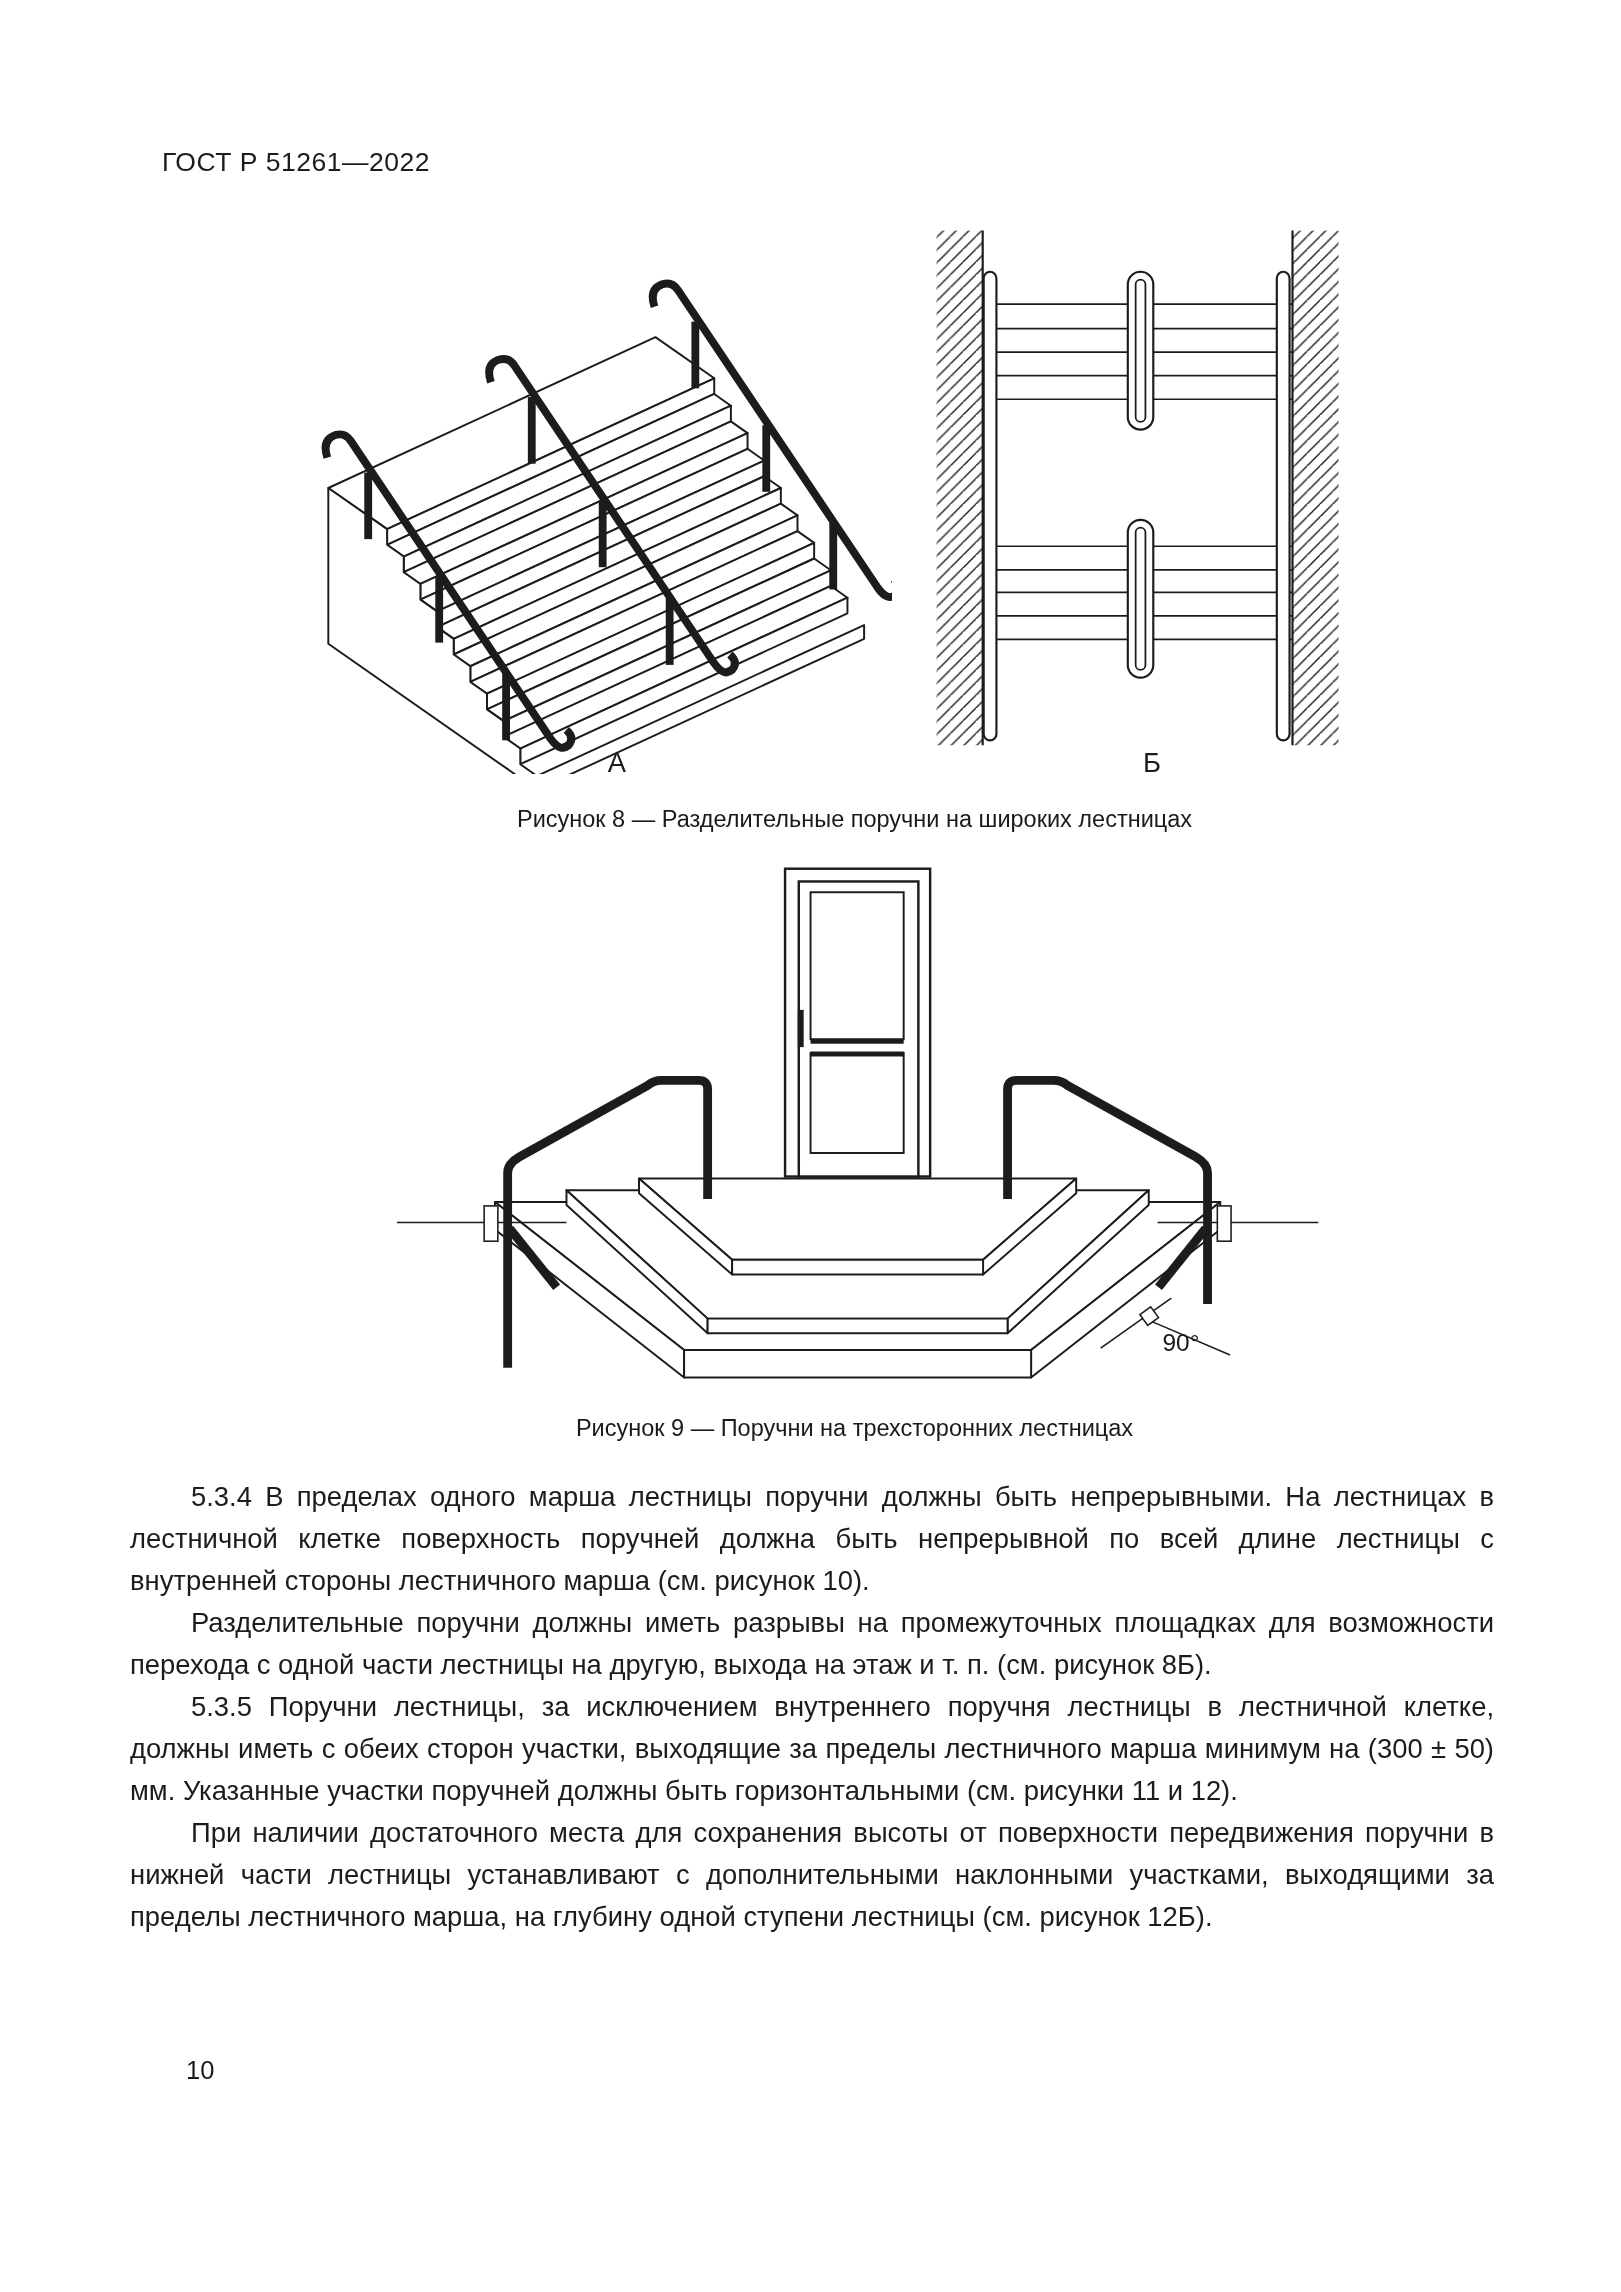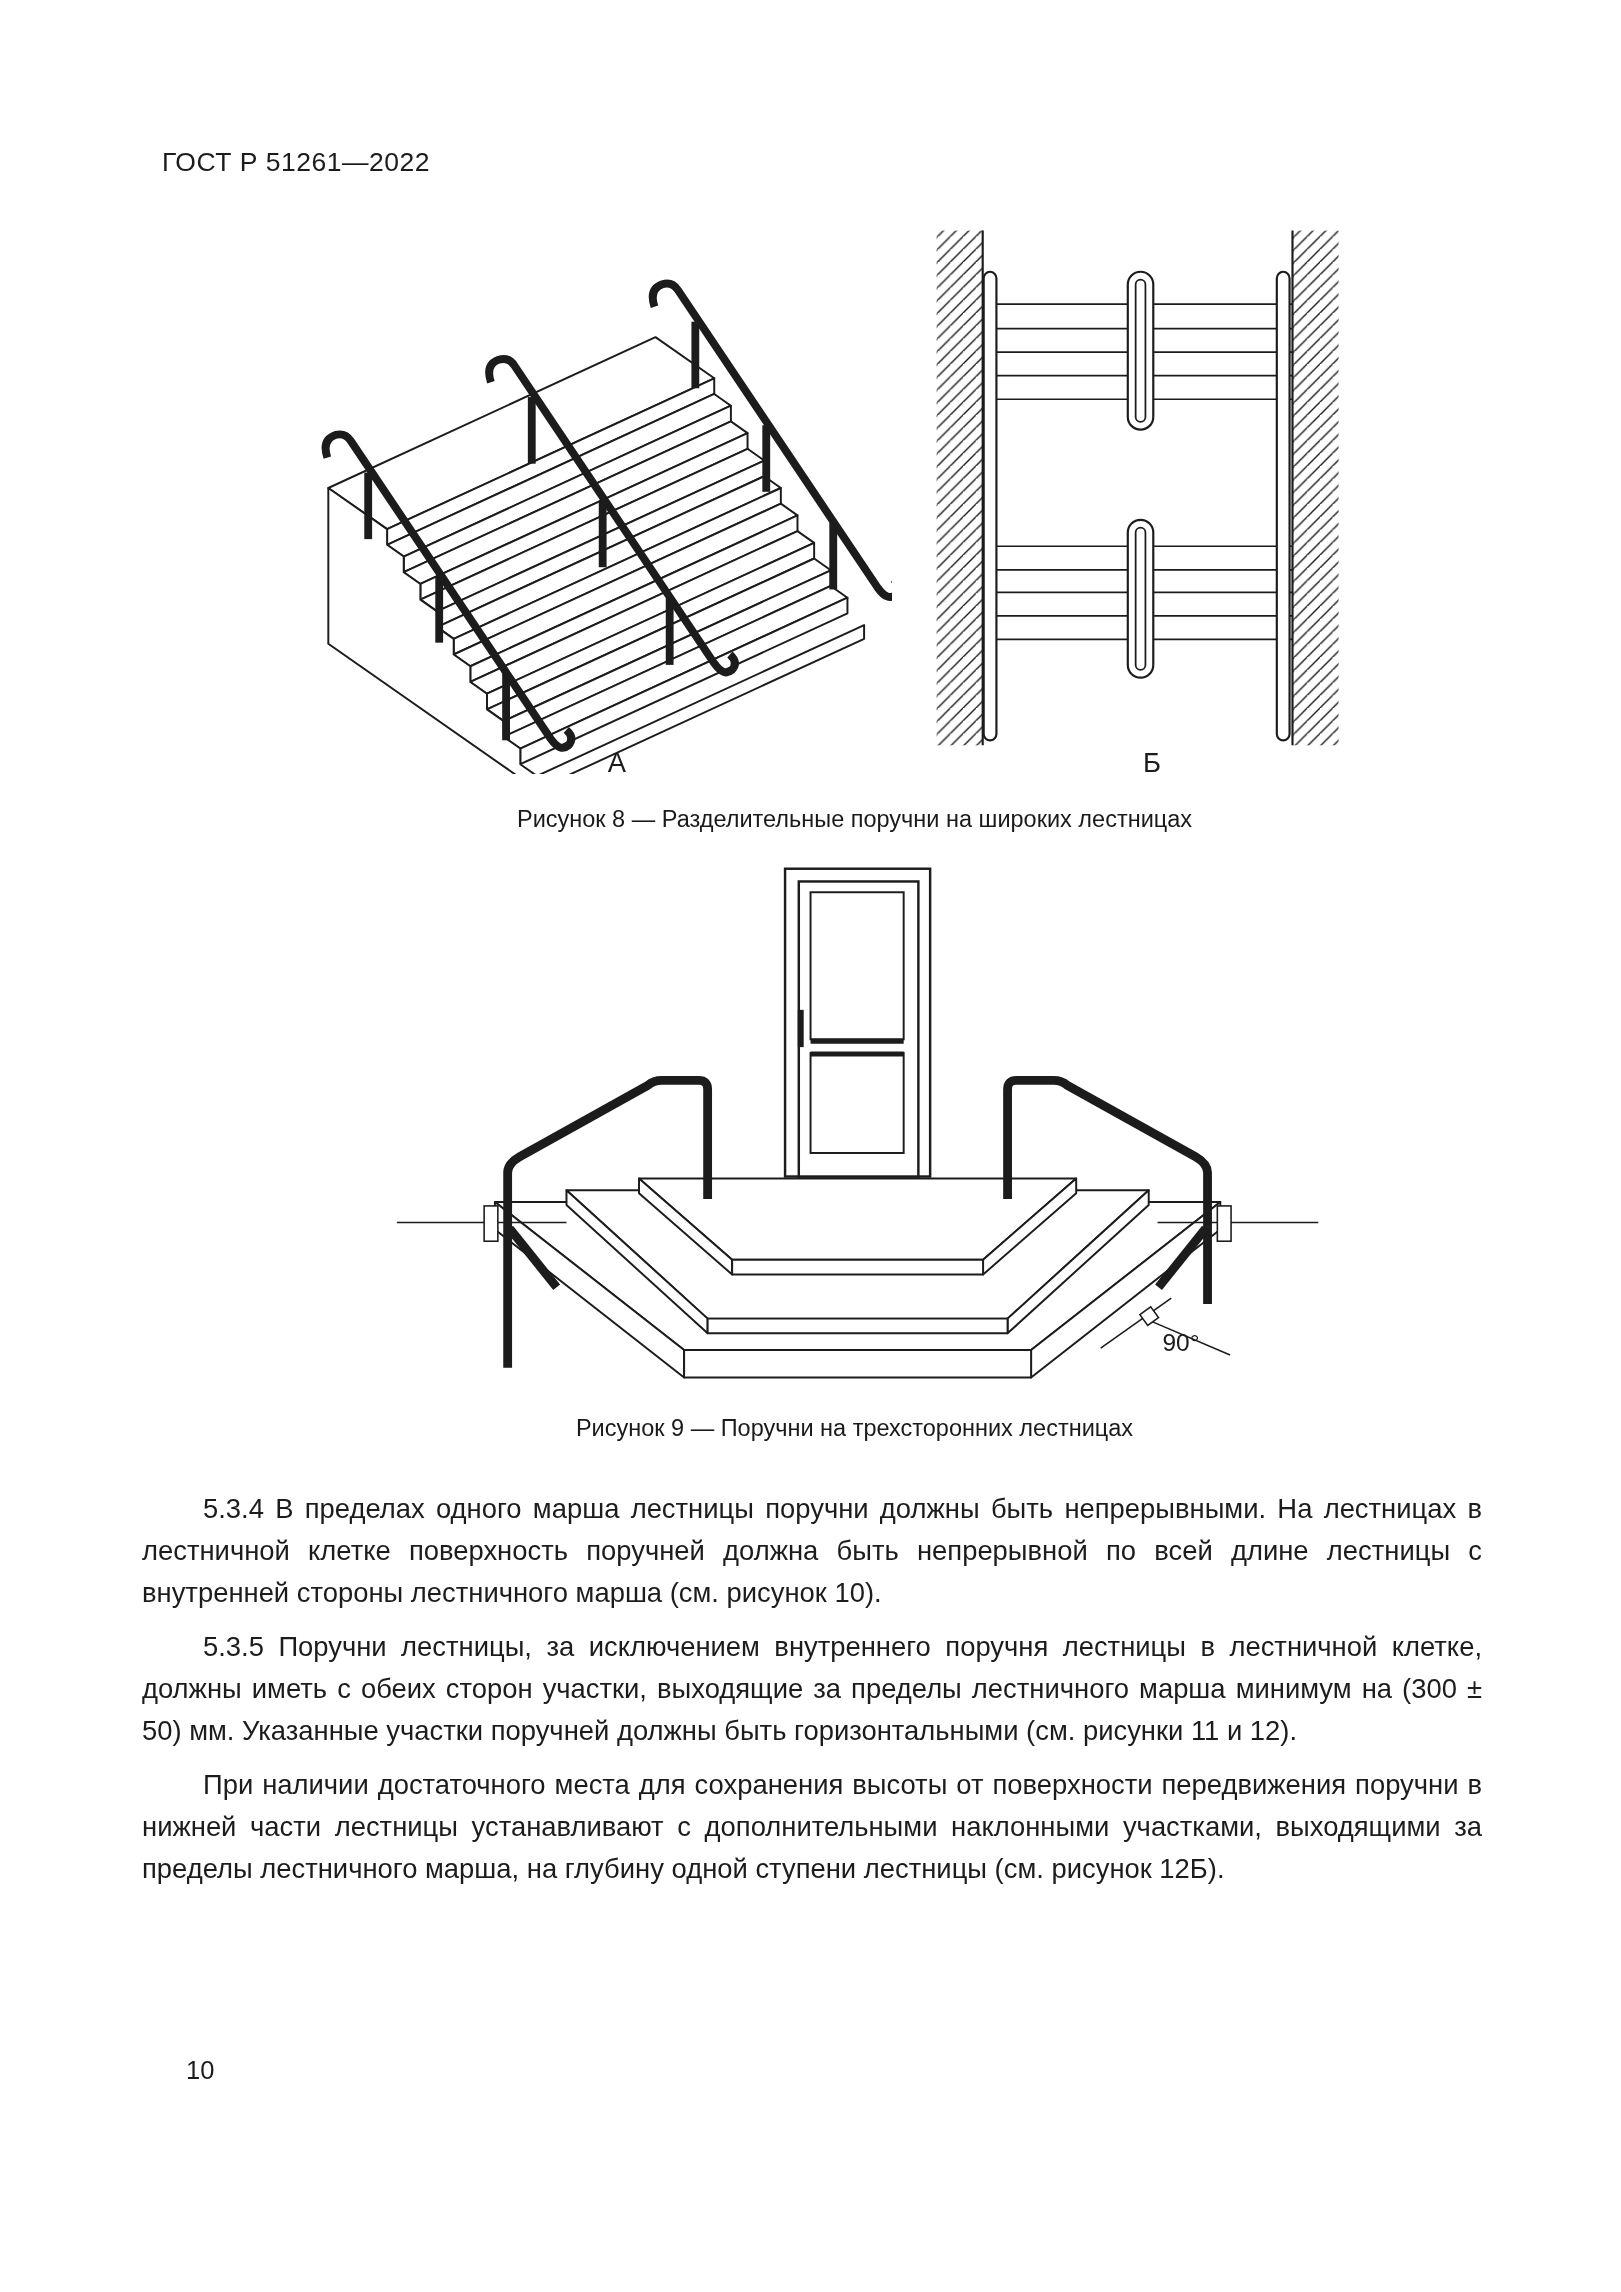--- a/index.html
+++ b/index.html
@@ -12,21 +12,21 @@
   #fig8a-svg{left:225px;top:201px;}
   #fig8b-svg{left:912px;top:211px;}
   .fig-sublabel{top:747px;width:196px;text-align:center;font-size:27.4px;}
   #label-a{left:519px;}
   #label-b{left:1054px;}
   .fig-caption{left:44px;width:1621px;text-align:center;font-size:23.5px;color:#1a1a1a;}
   #cap8{top:806px;}
   #fig9-svg{left:392px;top:853px;}
   #cap9{top:1415px;}
   #body-text{left:130px;top:1476px;width:1364px;font-size:27.4px;line-height:42px;text-align:justify;}
-  #body-text p{margin:12px;text-indent:61px;}
+  #body-text p{margin:0;text-indent:61px;}
   #page-num{left:186px;top:2056px;font-size:25.5px;}
   
   #fig8a-steps path{fill:#ffffff;stroke:#1c1c1c;stroke-width:2;stroke-linejoin:round;}
   #fig8a-rails line{stroke:#1c1c1c;stroke-width:8;}
   #fig8a-rails path.rail{fill:none;stroke:#1c1c1c;stroke-width:8;stroke-linejoin:round;stroke-linecap:butt;}
   
   .wall-edge{stroke:#1c1c1c;stroke-width:2.2;}
   .step-line{stroke:#1c1c1c;stroke-width:1.7;}
   .rail-capsule{fill:#ffffff;stroke:#1c1c1c;stroke-width:2.2;}
   .rail-capsule-inner{fill:none;stroke:#1c1c1c;stroke-width:1.8;}
@@ -172,18 +172,19 @@
     <line class="thin-line" x1="773" y1="477" x2="855" y2="512"></line>
     <path class="anchor" d="M763,471 l11,-8 l8,11 l-11,8 Z"></path>
     <text id="angle-text" x="786" y="508">90°</text>
   </g>
 </svg>
 
 <div class="abs fig-caption" id="cap9">Рисунок 9 — Поручни на трехсторонних лестницах</div>
 
 <div class="abs" id="body-text">
   <p>5.3.4 В пределах одного марша лестницы поручни должны быть непрерывными. На лестницах в лестничной клетке поверхность поручней должна быть непрерывной по всей длине лестницы с внутренней стороны лестничного марша (см. рисунок 10).</p>
+  <p>Разделительные поручни должны иметь разрывы на промежуточных площадках для возможности перехода с одной части лестницы на другую, выхода на этаж и т. п. (см. рисунок 8Б).</p>
   <p>5.3.5 Поручни лестницы, за исключением внутреннего поручня лестницы в лестничной клетке, должны иметь с обеих сторон участки, выходящие за пределы лестничного марша минимум на (300 ± 50) мм. Указанные участки поручней должны быть горизонтальными (см. рисунки 11 и 12).</p>
   <p>При наличии достаточного места для сохранения высоты от поверхности передвижения поручни в нижней части лестницы устанавливают с дополнительными наклонными участками, выходящими за пределы лестничного марша, на глубину одной ступени лестницы (см. рисунок 12Б).</p>
 </div>
 
 <div class="abs" id="page-num">10</div>
 
 
 </body></html>

